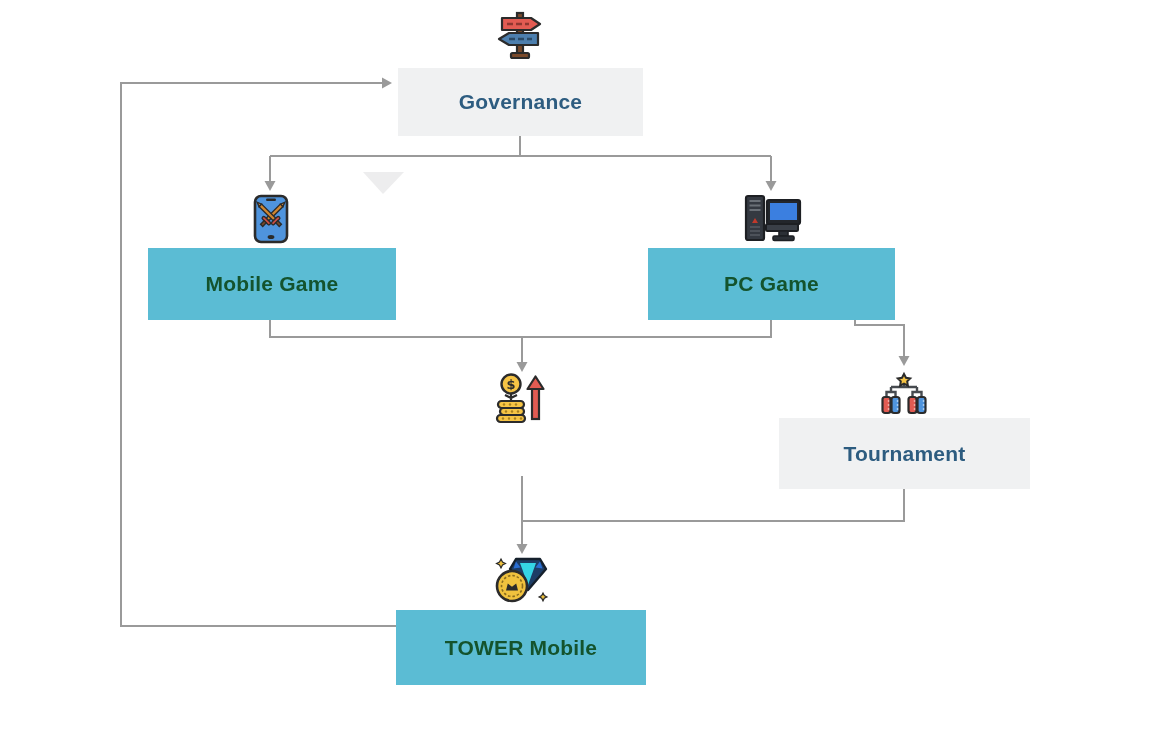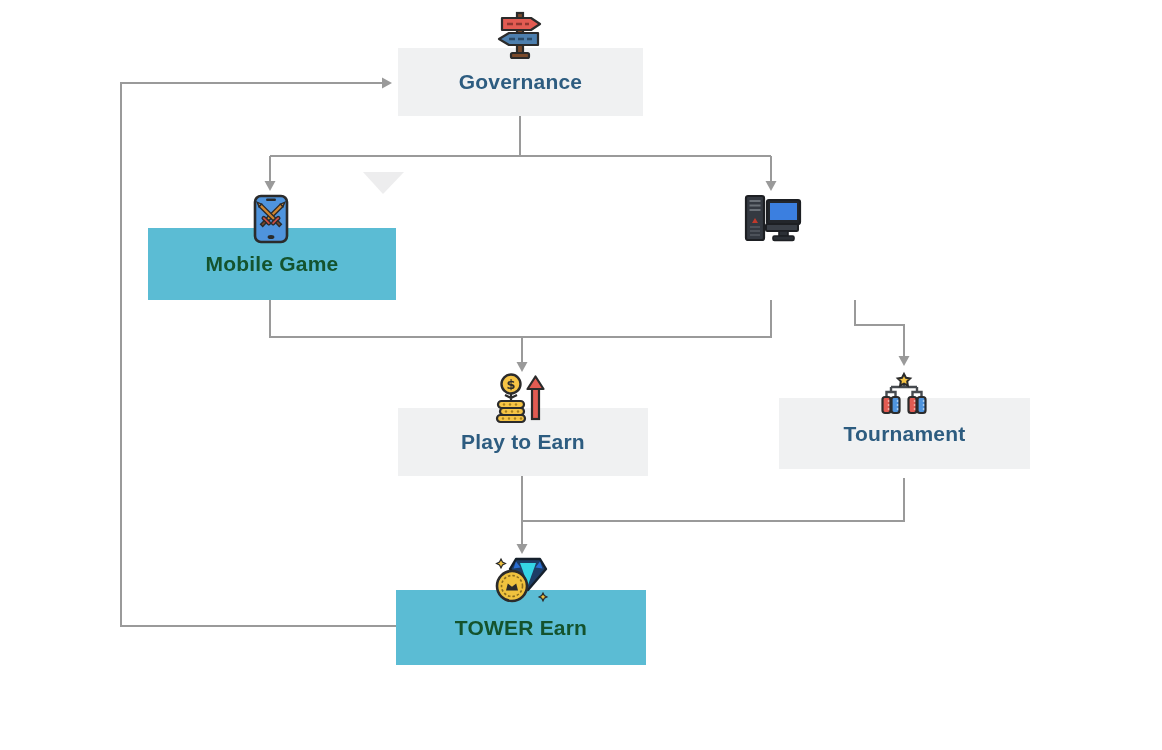--- a/index.html
+++ b/index.html
@@ -1,19 +1,19 @@
 <!DOCTYPE html>
 <html><head>
 <meta charset="utf-8">
 <style>
   html,body{margin:0;padding:0;background:#ffffff;}
   body{font-family:"Liberation Sans","DejaVu Sans",sans-serif;}
   .canvas{position:relative;width:1162px;height:750px;background:#ffffff;overflow:hidden;}
   .layer{position:absolute;left:0;top:0;width:1162px;height:750px;}
-  .node{position:absolute;display:flex;align-items:center;justify-content:center;}
+  .node{position:absolute;display:flex;align-items:center;justify-content:center;margin-top:20px;}
   .node .node-label{font-size:21px;font-weight:600;letter-spacing:.2px;}
   .node.light{background:#f0f1f2;}
   .node.light .node-label{color:#2d5c80;}
   .node.teal{background:#5bbcd4;}
   .node.teal .node-label{color:#14532d;}
   .icon{position:absolute;line-height:0;}
 </style>
 </head>
 <body>
 
@@ -46,28 +46,28 @@
 
     <polygon points="363,172 404,172 383,194" fill="#ededee"></polygon>
   </svg>
 
   <div class="node light" style="left:398px;top:48px;width:245px;height:68px">
     <span class="node-label">Governance</span>
   </div>
   <div class="node teal" style="left:148px;top:228px;width:248px;height:72px">
     <span class="node-label">Mobile Game</span>
   </div>
-  <div class="node light" style="left:398px;top:408px;width:250px;height:68px">
-    <span class="node-label">Play to Earn</span>
+  <div class="node teal" style="left:648px;top:228px;width:247px;height:72px">
+    <span class="node-label">PC Game</span>
   </div>
   <div class="node light" style="left:779px;top:398px;width:251px;height:71px">
     <span class="node-label">Tournament</span>
   </div>
   <div class="node teal" style="left:396px;top:590px;width:250px;height:75px">
-    <span class="node-label">TOWER Earn</span>
+    <span class="node-label">TOWER Mobile</span>
   </div>
 
   <div class="icon" style="left:492px;top:8px">
     <svg width="56" height="54" viewBox="0 0 56 54">
       <rect x="25" y="5" width="6" height="41" fill="#7a4a2b" stroke="#2b2b2b" stroke-width="2.2"></rect>
       <rect x="19" y="45" width="18" height="5" rx="1.5" fill="#7a4a2b" stroke="#2b2b2b" stroke-width="2.2"></rect>
       <path d="M10,10 H39 L48,16 L39,22 H10 Z" fill="#e25b52" stroke="#2b2b2b" stroke-width="2.2" stroke-linejoin="round"></path>
       <g stroke="#8f3630" stroke-width="2.4">
           <path d="M15,16 h6 M24,16 h6 M33,16 h4"></path>
         </g>

